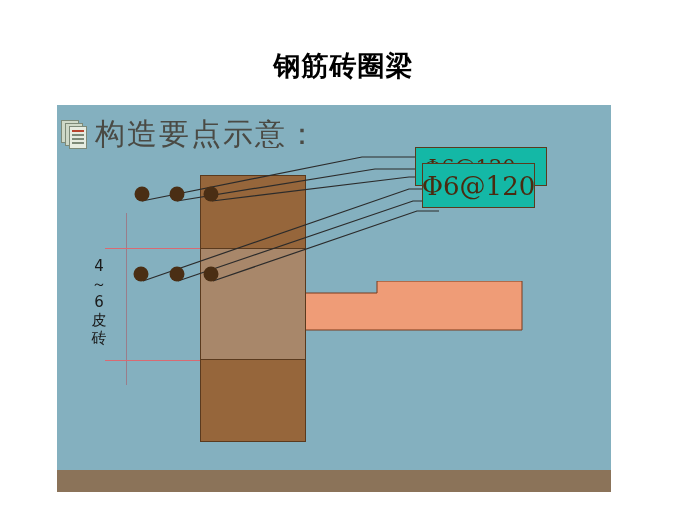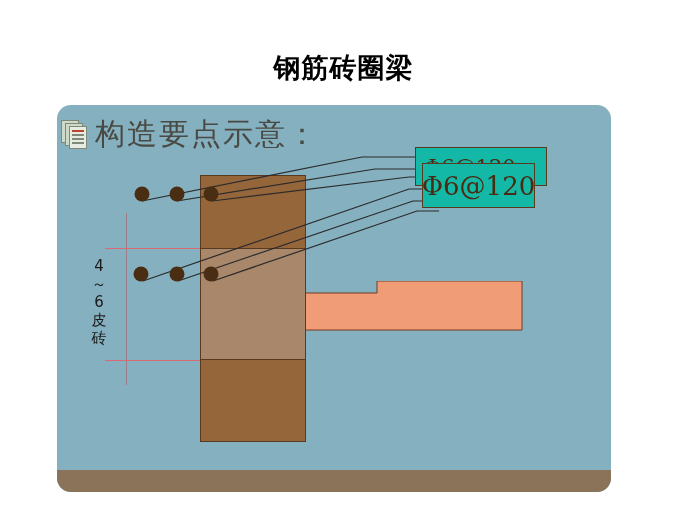--- a/index.html
+++ b/index.html
@@ -15,39 +15,38 @@
     font-family: "Liberation Sans", sans-serif;
   }
 
   
   #slide-title {
     position: absolute;
     left: 0;
     top: 52px;
     width: 687px;
     text-align: center;
-    font-family: Liberation Serif, serif;
+    font-family: Liberation Mono, monospace;
     font-size: 27px;
     font-weight: bold;
     color: #000000;
     letter-spacing: 1px;
     line-height: 32px;
     white-space: nowrap;
   }
 
   
   #illustration {
     position: absolute;
     left: 57px;
     top: 105px;
     width: 554px;
     height: 387px;
     background: #84b0bf;
     overflow: hidden;
-    border-radius: 14px;
   }
 
   
   #ground-strip {
     position: absolute;
     left: 0;
     bottom: 0;
     width: 554px;
     height: 22px;
     background: #8b7359;

